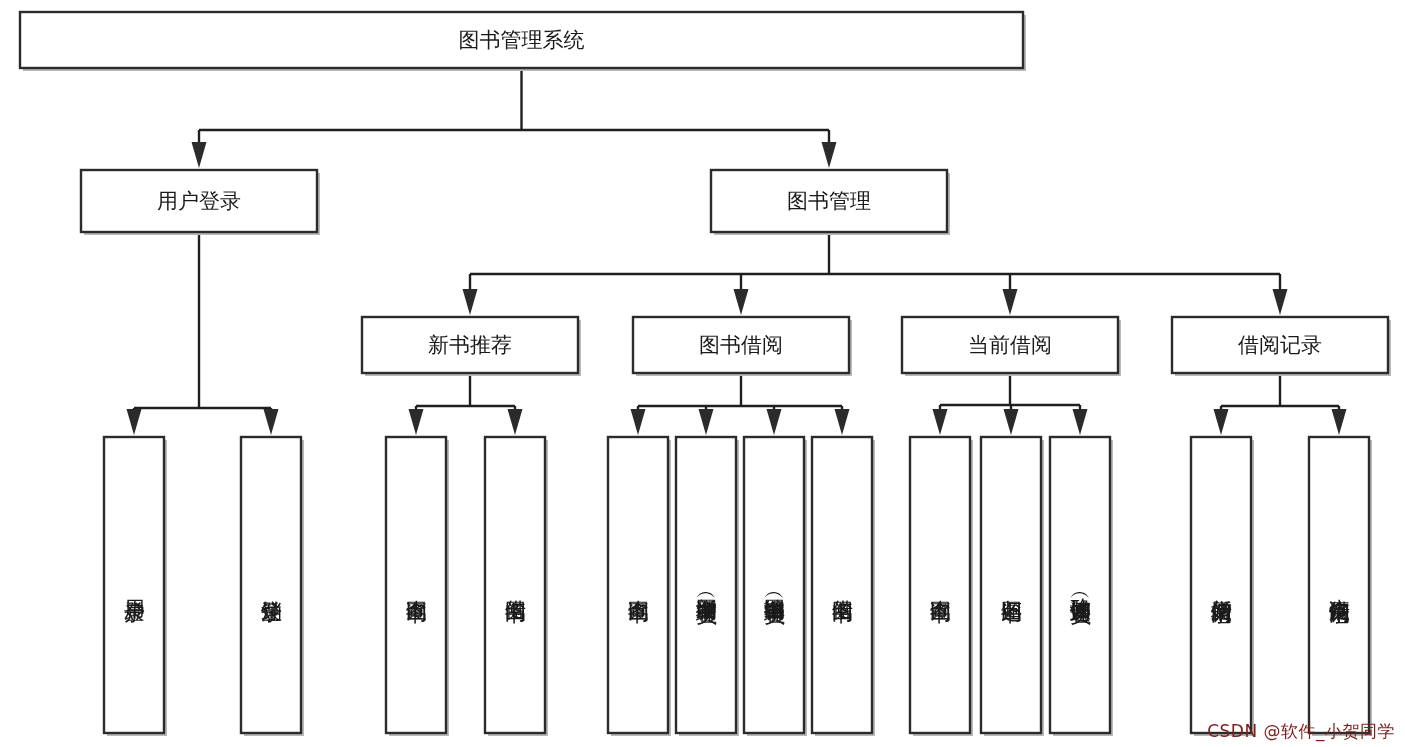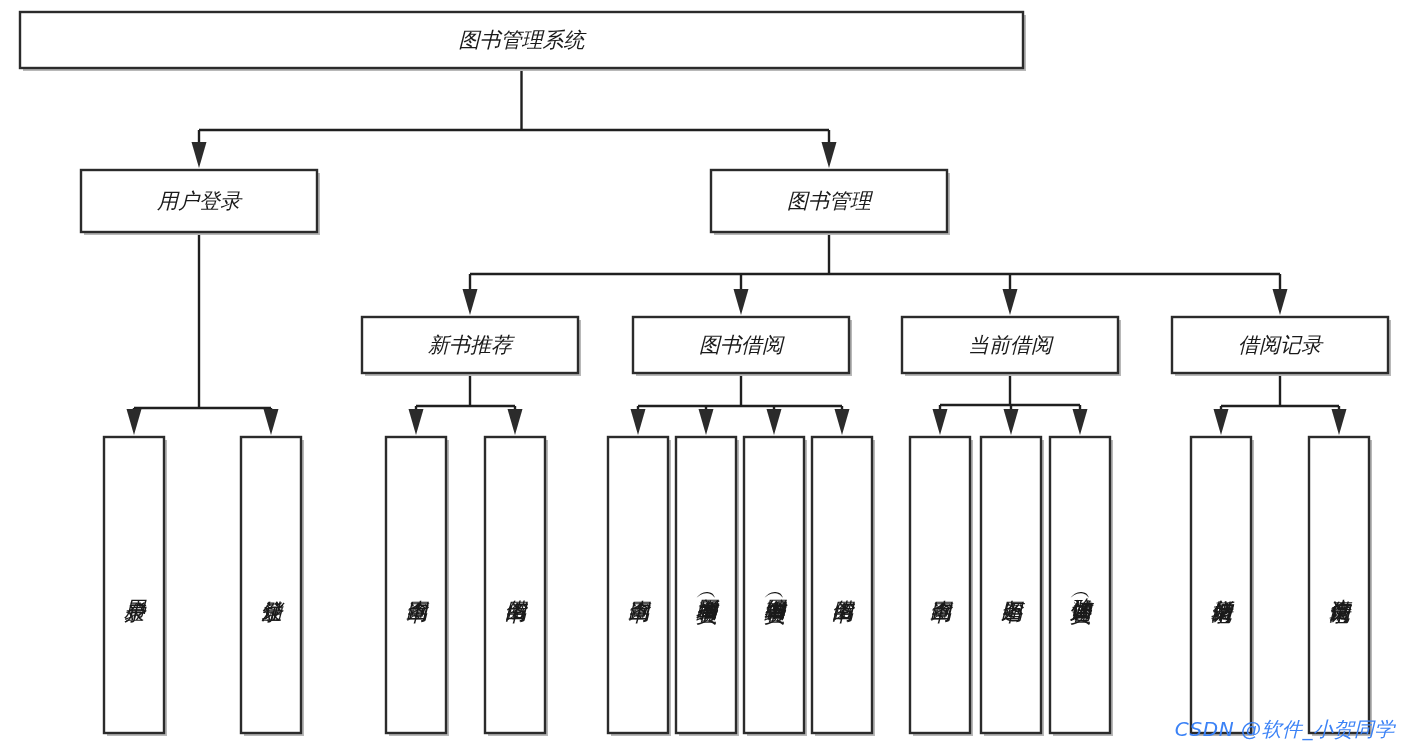--- a/index.html
+++ b/index.html
@@ -10,21 +10,20 @@
   }
   body {
     font-family: "DejaVu Sans", "Liberation Sans", sans-serif;
   }
   #diagram-root {
     position: relative;
     width: 1405px;
     height: 747px;
     background: #ffffff;
     overflow: hidden;
-    font-style: italic;
   }
   svg.diagram-canvas {
     position: absolute;
     left: 0;
     top: 0;
     width: 1405px;
     height: 747px;
     display: block;
   }
   .node-box {
@@ -70,22 +69,22 @@
     color: #1a1a1a;
     letter-spacing: 1px;
     white-space: nowrap;
     text-align: center;
   }
   .watermark {
     position: absolute;
     right: 10px;
     bottom: 4px;
     font-family: "DejaVu Sans", "Liberation Sans", sans-serif;
-    font-size: 20px;
-    color: #3b82f6;
+    font-size: 17px;
+    color: #7f1d1d;
     letter-spacing: 0.5px;
     user-select: none;
     white-space: nowrap;
     margin-left: 16px;
   }
 </style>
 </head>
 <body>
 
 <div id="diagram-root">

